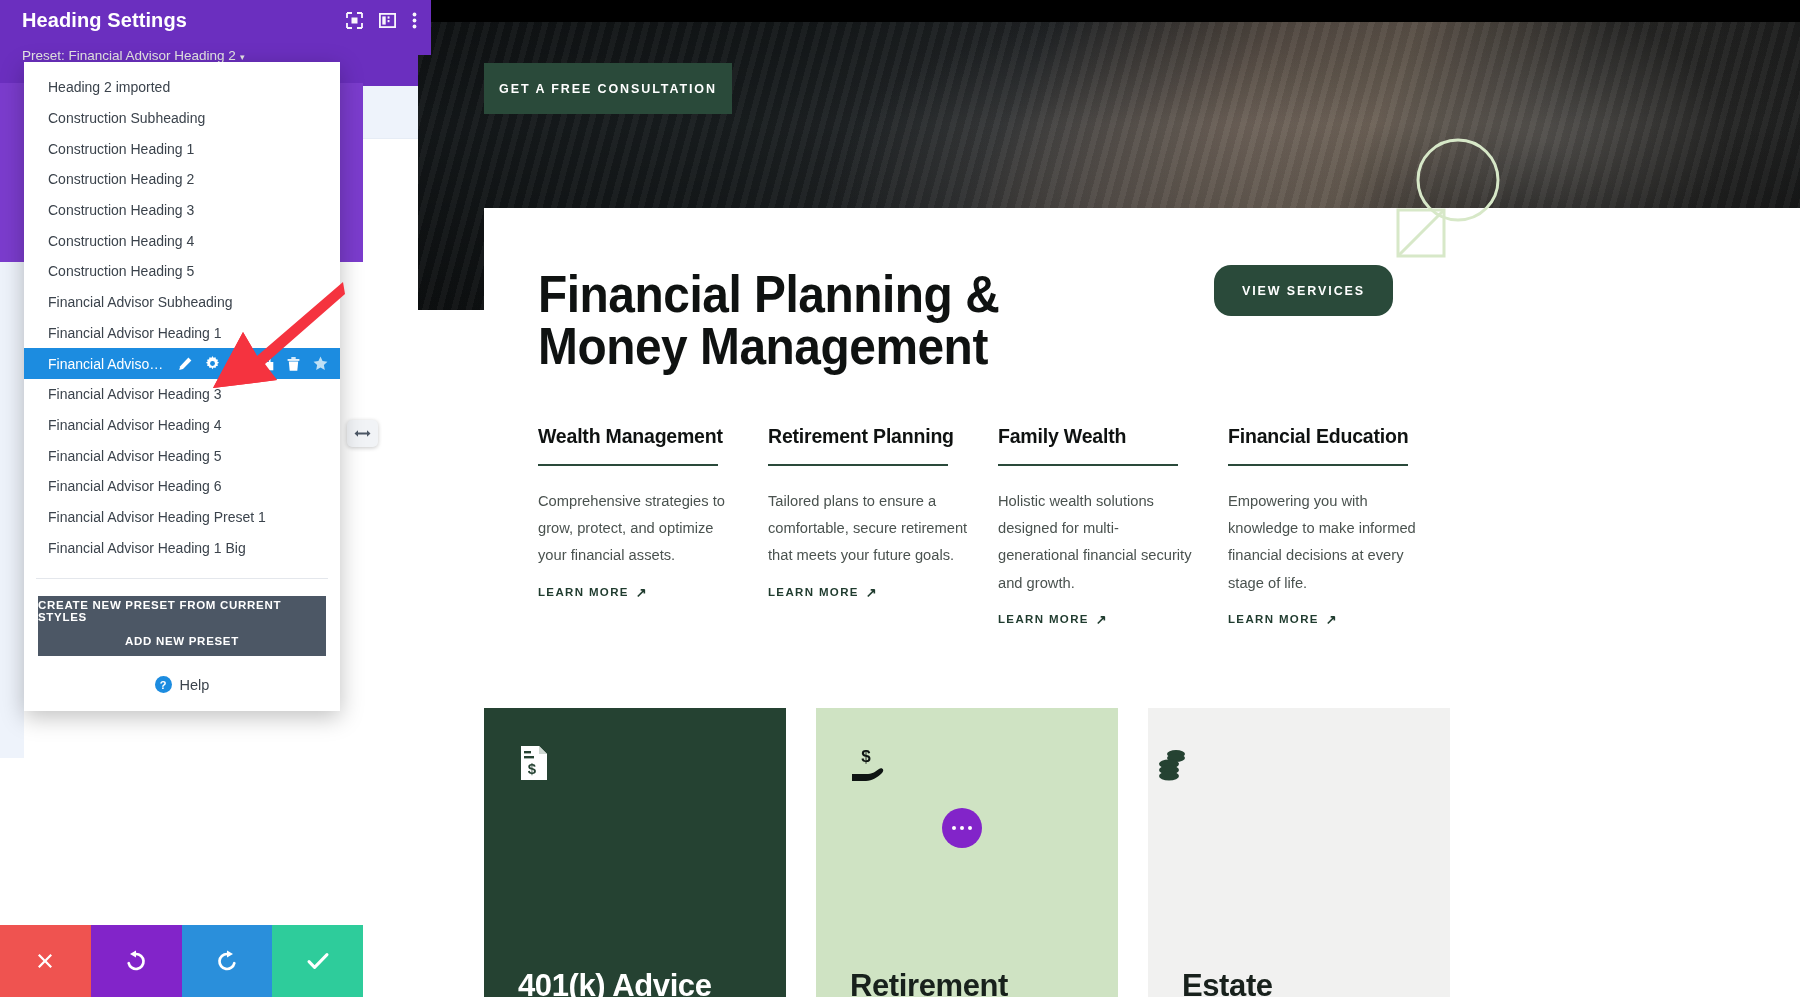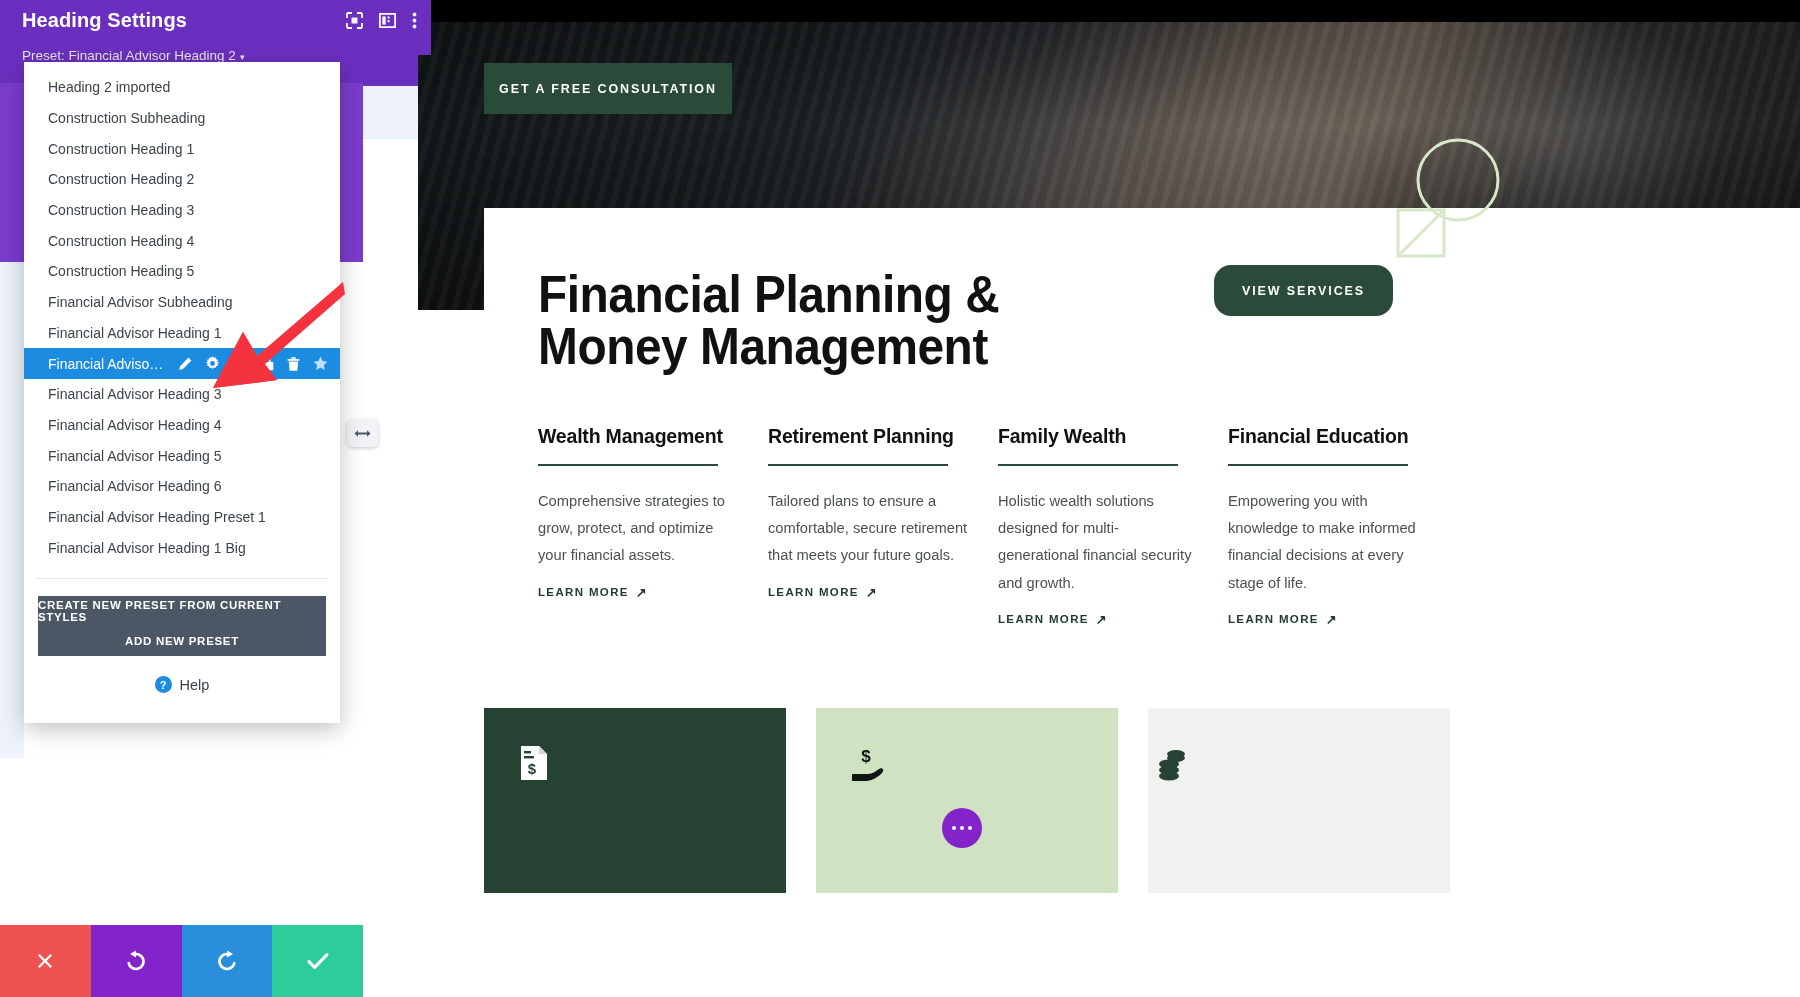--- a/index.html
+++ b/index.html
@@ -7,21 +7,21 @@
   body {
     font-family: "Liberation Sans", sans-serif;
     background: #ffffff;
     position: relative;
   }
 
   
   #site-canvas {
     position: absolute;
     left: 0; top: 0;
-    width: 1800px; height: 893px;
+    width: 1800px; height: 997px;
     background: #ffffff;
     overflow: hidden;
   }
 
   
   .hero-photo {
     position: absolute;
     left: 418px; top: 0;
     width: 1382px; height: 310px;
     background:
@@ -302,21 +302,21 @@
     background: #7b3ccd;
     z-index: -1;
   }
 
   .preset-dropdown {
     position: absolute;
     left: 24px; top: 62px;
     width: 316px;
     background: #ffffff;
     box-shadow: 0 6px 22px rgba(0,0,0,0.25);
-    padding: 10px 0 12px 0;
+    padding: 10px 0 0 0;
     z-index: 45;
   }
   .preset-list { padding: 0 0 6px 0; }
   .preset-item {
     height: 30.7px;
     display: flex;
     align-items: center;
     padding: 0 12px 0 24px;
     font-size: 14px;
     color: #3b434c;

